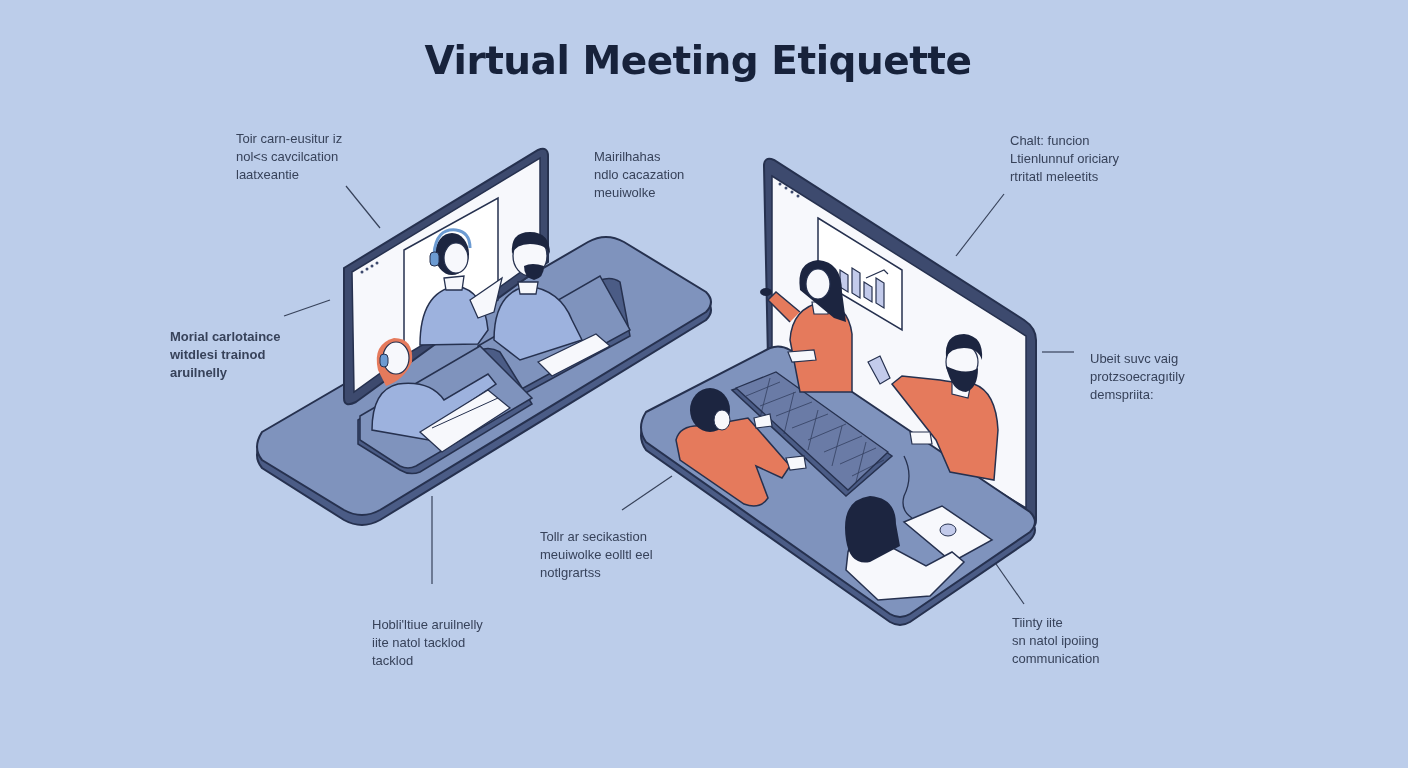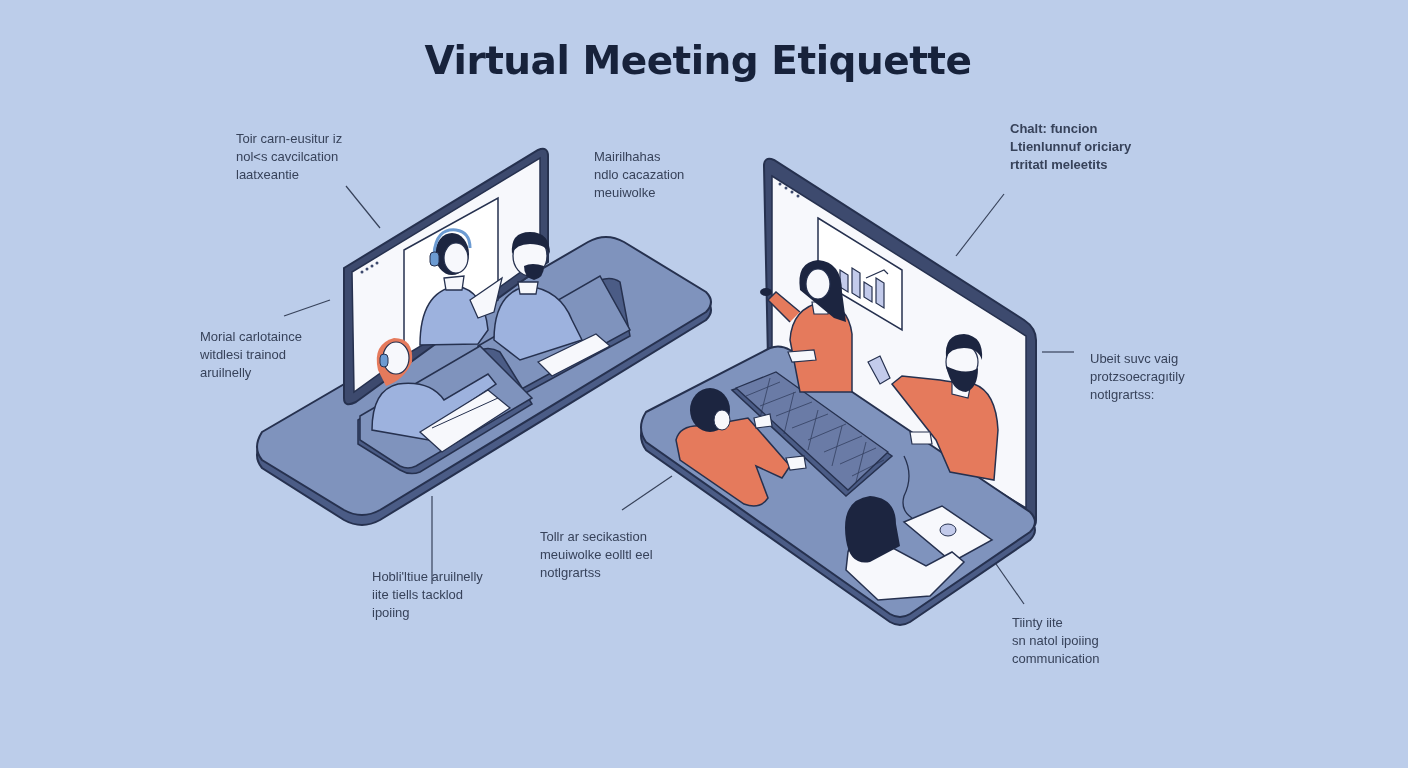--- a/index.html
+++ b/index.html
@@ -173,47 +173,47 @@
   <span>nol&lt;s cavcilcation</span>
   <span>laatxeantie</span>
 </div>
 
 <div class="label" style="left:594px; top:128px;margin-top:20px;">
   <span>Mairilhahas</span>
   <span>ndlo cacazation</span>
   <span>meuiwolke</span>
 </div>
 
-<div class="label" style="left:1010px; top:120px;font-weight:bold;">
+<div class="label" style="left:1010px; top:132px;">
   <span>Chalt: funcion</span>
   <span>Ltienlunnuf oriciary</span>
   <span>rtritatl meleetits</span>
 </div>
 
-<div class="label" style="left:200px; top:328px;">
+<div class="label" style="left:170px; top:328px;font-weight:bold;">
   <span>Morial carlotaince</span>
   <span>witdlesi trainod</span>
   <span>aruilnelly</span>
 </div>
 
 <div class="label" style="left:1090px; top:350px;">
   <span>Ubeit suvc vaig</span>
   <span>protzsoecragıtily</span>
-  <span>notlgrartss:</span>
+  <span>demspriita:</span>
 </div>
 
 <div class="label" style="left:540px; top:528px;">
   <span>Tollr ar secikastion</span>
   <span>meuiwolke eolltl eel</span>
   <span>notlgrartss</span>
 </div>
 
-<div class="label" style="left:372px; top:568px;">
+<div class="label" style="left:372px; top:616px;">
   <span>Hobli'ltiue aruilnelly</span>
-  <span>iite tiells tacklod</span>
-  <span>ipoiing</span>
+  <span>iite natol tacklod</span>
+  <span>tacklod</span>
 </div>
 
 <div class="label" style="left:1012px; top:614px;">
   <span>Tiinty iite</span>
   <span>sn natol ipoiing</span>
   <span>communication</span>
 </div>
 
 </body></html>

